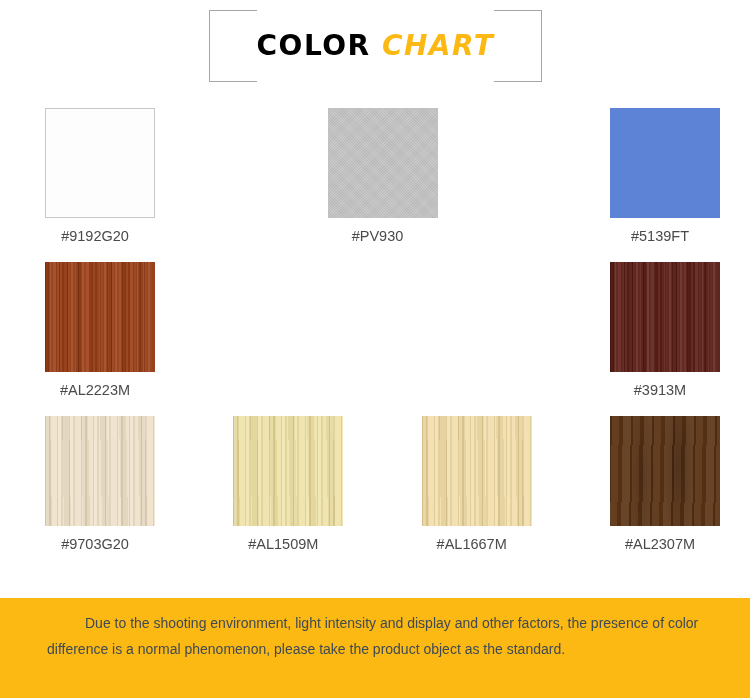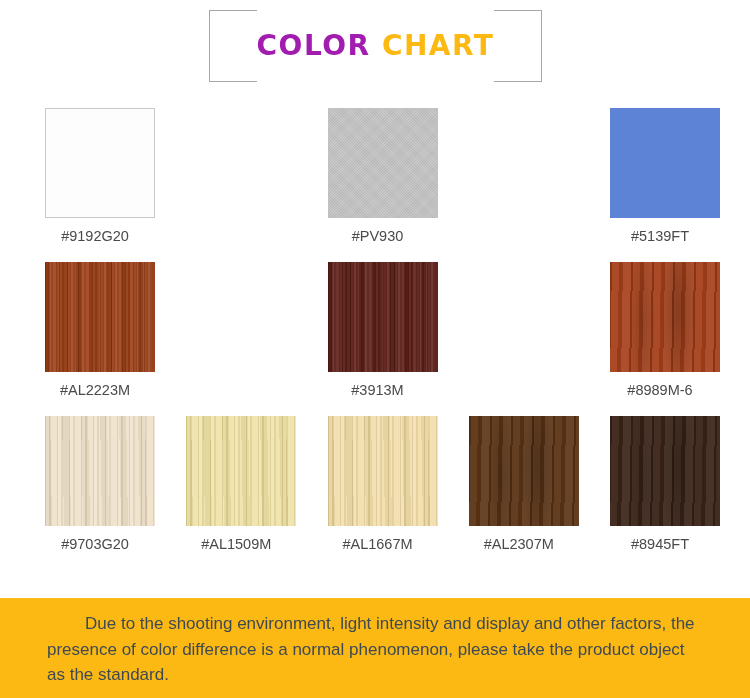--- a/index.html
+++ b/index.html
@@ -53,22 +53,22 @@
     top: 50%;
     transform: translateY(-50%);
     text-align: center;
     font-size: 28px;
     font-weight: bold;
     letter-spacing: 1.5px;
     line-height: 1;
     white-space: nowrap;
     font-family: "DejaVu Sans", sans-serif;
   }
-  .title-word-1 { color: #a21caf; }
-  .title-word-2 { color: #fdb913; }
+  .title-word-1 { color: #000000; }
+  .title-word-2 { color: #fdb913; font-style: italic; }
 
   
   .grid {
     position: absolute;
     left: 45px;
     top: 108px;
     width: 665px;
   }
   .row {
     display: flex;
@@ -158,21 +158,21 @@
     left: 0;
     bottom: 0;
     width: 750px;
     height: 100px;
     background: #fdb913;
     box-sizing: border-box;
     padding: 13px 47px 0 47px;
   }
   .footer-text {
     color: #3e4a52;
-    font-size: 17px;
+    font-size: 14px;
     line-height: 25.5px;
     text-indent: 38px;
     font-family: "Liberation Sans", sans-serif;
   }
 </style>
 </head>
 <body>
 
 <div class="header">
   <div class="header-frame">
@@ -208,26 +208,20 @@
           <div class="grain grain-fine"></div>
         </div>
         <div class="swatch-label">#AL2223M</div>
       </div>
       <div class="cell">
         <div class="swatch" style="background: rgb(94, 31, 23);">
           <div class="grain grain-fine"></div>
         </div>
         <div class="swatch-label">#3913M</div>
       </div>
-      <div class="cell">
-        <div class="swatch" style="background: rgb(166, 64, 26);">
-          <div class="grain grain-broad"></div>
-        </div>
-        <div class="swatch-label">#8989M-6</div>
-      </div>
     </div>
     <div class="row">
       <div class="cell">
         <div class="swatch" style="background: rgb(236, 220, 192);">
           <div class="grain grain-soft"></div>
         </div>
         <div class="swatch-label">#9703G20</div>
       </div>
       <div class="cell">
         <div class="swatch" style="background: rgb(236, 220, 150);">
@@ -239,25 +233,19 @@
         <div class="swatch" style="background: rgb(239, 215, 154);">
           <div class="grain grain-soft"></div>
         </div>
         <div class="swatch-label">#AL1667M</div>
       </div>
       <div class="cell">
         <div class="swatch" style="background: rgb(92, 52, 21);">
           <div class="grain grain-broad"></div>
         </div>
         <div class="swatch-label">#AL2307M</div>
-      </div>
-      <div class="cell">
-        <div class="swatch" style="background: rgb(58, 35, 23);">
-          <div class="grain grain-broad"></div>
-        </div>
-        <div class="swatch-label">#8945FT</div>
       </div>
     </div>
   </div>
 
 <div class="footer">
   <div class="footer-text">Due to the shooting environment, light intensity and display and other factors, the presence of color difference is a normal phenomenon, please take the product object as the standard.</div>
 </div>
 
 </body></html>

